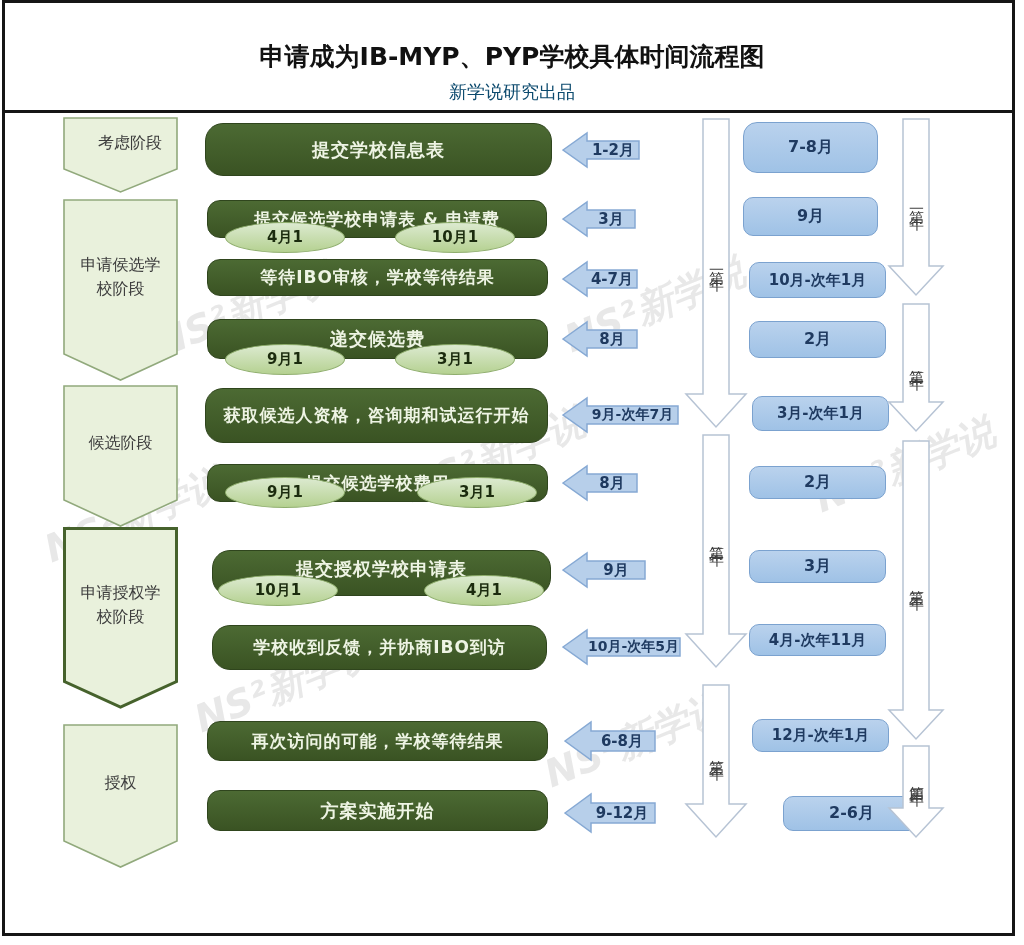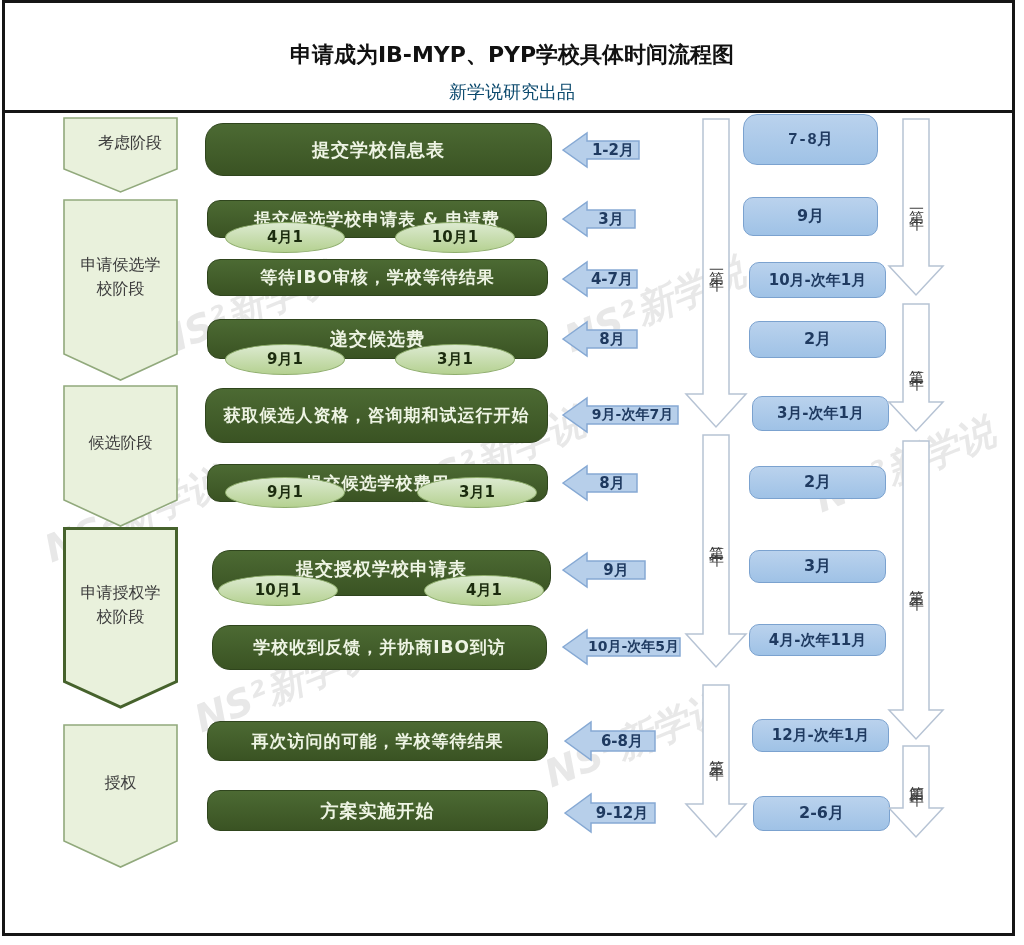--- a/index.html
+++ b/index.html
@@ -1,20 +1,20 @@
 <!DOCTYPE html>
 <html><head>
 <meta charset="utf-8">
 <style>
   html,body{margin:0;padding:0;background:#fff;}
   .canvas{position:relative;width:1024px;height:945px;background:#ffffff;overflow:hidden;
           font-family:"DejaVu Sans","Liberation Sans",sans-serif;}
   .frame{position:absolute;left:2px;top:0px;width:1007px;height:930px;border:3px solid #151515;pointer-events:none;}
   .hr{position:absolute;left:2px;top:110px;width:1013px;height:3px;background:#151515;}
-  .title{position:absolute;left:0;top:40px;width:1024px;text-align:center;font-size:22px;font-weight:bold;color:#111;}
+  .title{position:absolute;left:0;top:40px;width:1024px;text-align:center;font-size:25px;font-weight:bold;color:#111;}
   .subtitle{position:absolute;left:0;top:80px;width:1024px;text-align:center;font-size:18px;color:#0c4a6e;}
 
   .wm{position:absolute;font-size:38px;font-weight:bold;font-style:italic;color:#c9c9c9;opacity:.42;
       transform:rotate(-22deg);white-space:nowrap;pointer-events:none;}
 
   .stage{position:absolute;}
   .stage svg{position:absolute;left:0;top:0;overflow:visible;}
   .stage-poly{fill:#e9f1dc;stroke:#91a97c;stroke-width:1.6;}
   .stage-poly.strong{stroke:#46622c;stroke-width:3;}
   .stage-label{position:absolute;left:0;width:100%;display:flex;align-items:center;justify-content:center;
@@ -209,30 +209,30 @@
   </div>
   <div class="yarrow" style="left:685px;top:684px;">
     <svg width="62" height="154" viewBox="0 0 62 154">
         <polygon class="outline-poly" points="18,1 44,1 44,120 61,120 31,153 1,120 18,120"></polygon>
       </svg>
   </div>
   <div class="ylabel" style="left:716px;top:263px;">第一年</div>
   <div class="ylabel" style="left:716px;top:538px;">第二年</div>
   <div class="ylabel" style="left:716px;top:752px;">第三年</div>
 
-  <div class="mbox r14" style="left:743px;top:114px;width:135px;height:51px;font-family:Liberation Mono, monospace;">7-8月</div>
+  <div class="mbox r14" style="left:743px;top:122px;width:135px;height:51px;">7-8月</div>
   <div class="mbox" style="left:743px;top:197px;width:135px;height:39px;">9月</div>
   <div class="mbox small" style="left:749px;top:262px;width:137px;height:36px;">10月-次年1月</div>
   <div class="mbox" style="left:749px;top:321px;width:137px;height:37px;">2月</div>
   <div class="mbox small" style="left:752px;top:396px;width:137px;height:35px;">3月-次年1月</div>
   <div class="mbox" style="left:749px;top:466px;width:137px;height:33px;">2月</div>
   <div class="mbox" style="left:749px;top:550px;width:137px;height:33px;">3月</div>
   <div class="mbox small" style="left:749px;top:624px;width:137px;height:32px;">4月-次年11月</div>
   <div class="mbox small" style="left:752px;top:719px;width:137px;height:33px;">12月-次年1月</div>
-  <div class="mbox" style="left:753px;top:796px;width:137px;height:35px;text-align:right;">2-6月</div>
+  <div class="mbox" style="left:783px;top:796px;width:137px;height:35px;text-align:right;">2-6月</div>
 
   <div class="yarrow" style="left:888px;top:118px;">
     <svg width="56" height="178" viewBox="0 0 56 178">
         <polygon class="outline-poly" points="15,1 41,1 41,148 55,148 28,177 1,148 15,148"></polygon>
       </svg>
   </div>
   <div class="yarrow" style="left:888px;top:303px;">
     <svg width="56" height="129" viewBox="0 0 56 129">
         <polygon class="outline-poly" points="15,1 41,1 41,99 55,99 28,128 1,99 15,99"></polygon>
       </svg>

